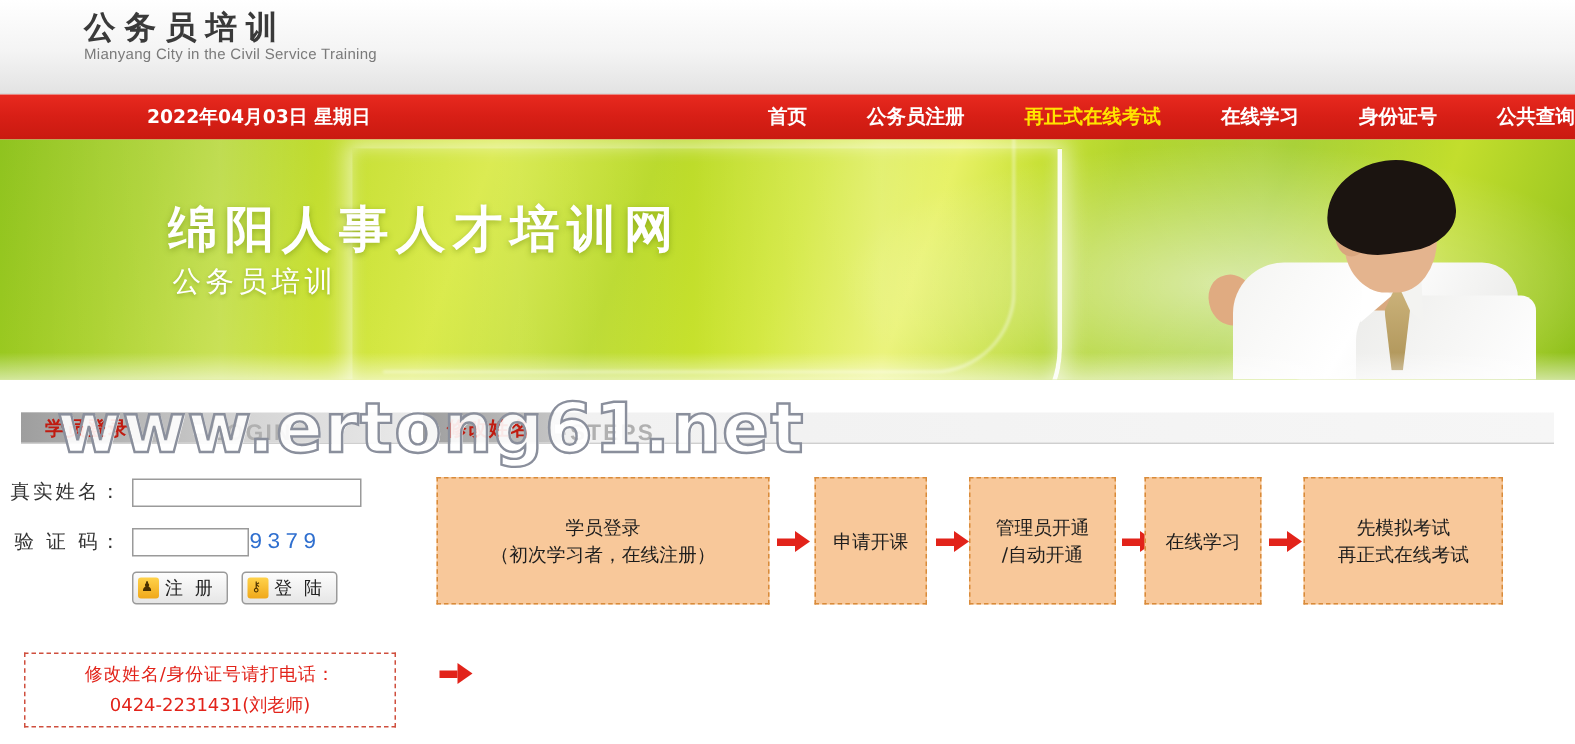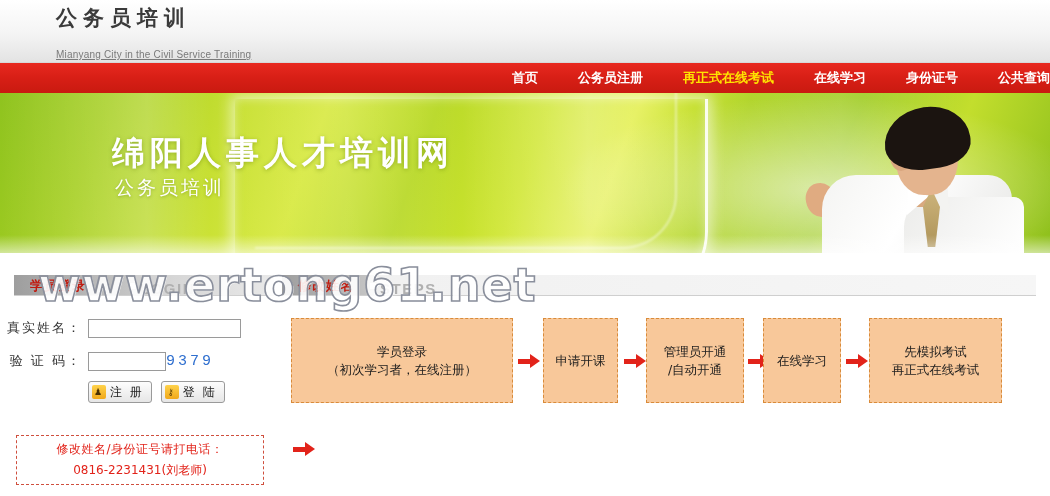--- a/index.html
+++ b/index.html
@@ -19,21 +19,21 @@
   }
   .brand{
     position:absolute;left:56px;top:5px;
   }
   .brand-cn{
     font-size:21px;font-weight:bold;color:#3a3a3a;
     letter-spacing:6px;line-height:26px;
     font-family:"DejaVu Sans","Liberation Sans",sans-serif;
   }
   .brand-en{
-    font-size:10px;color:#7a7a7a;margin-top:18px;letter-spacing:0.2px;text-decoration:underline;
+    font-size:10px;color:#7a7a7a;margin-top:0;letter-spacing:0.2px;
   }
 
   
   .navbar{
     position:relative;height:30px;
     background:linear-gradient(to bottom,#e8291f 0%,#d81f16 48%,#c91a10 100%);
     color:#fff;
   }
   .nav-date{
     position:absolute;left:98px;top:0;line-height:30px;
@@ -244,20 +244,21 @@
 <body>
 
 <div class="top-header">
   <div class="brand">
     <div class="brand-cn">公务员培训</div>
     <div class="brand-en">Mianyang City in the Civil Service Training</div>
   </div>
 </div>
 
 <div class="navbar">
+  <div class="nav-date">2022年04月03日 星期日</div>
   <div class="nav-menu">
     <a class="nav-item">首页</a>
     <a class="nav-item">公务员注册</a>
     <a class="nav-item active">再正式在线考试</a>
     <a class="nav-item">在线学习</a>
     <a class="nav-item">身份证号</a>
     <a class="nav-item">公共查询</a>
   </div>
 </div>
 
@@ -313,21 +314,21 @@
     </div>
     <div class="btn">
       <span class="btn-ico">⚷</span>
       <span>登 陆</span>
     </div>
   </div>
 </div>
 
 <div class="notice">
   <div class="notice-l1">修改姓名/身份证号请打电话：</div>
-  <div class="notice-l2">0816-2231431(刘老师)</div>
+  <div class="notice-l2">0424-2231431(刘老师)</div>
 </div>
 
 <div class="flow">
 
   <div class="fbox" style="left:291px;top:0;width:222px;height:85px;">
     <div>学员登录</div>
     <div>（初次学习者，在线注册）</div>
   </div>
 
   <div class="arrow" style="left:518px;top:36px;">

